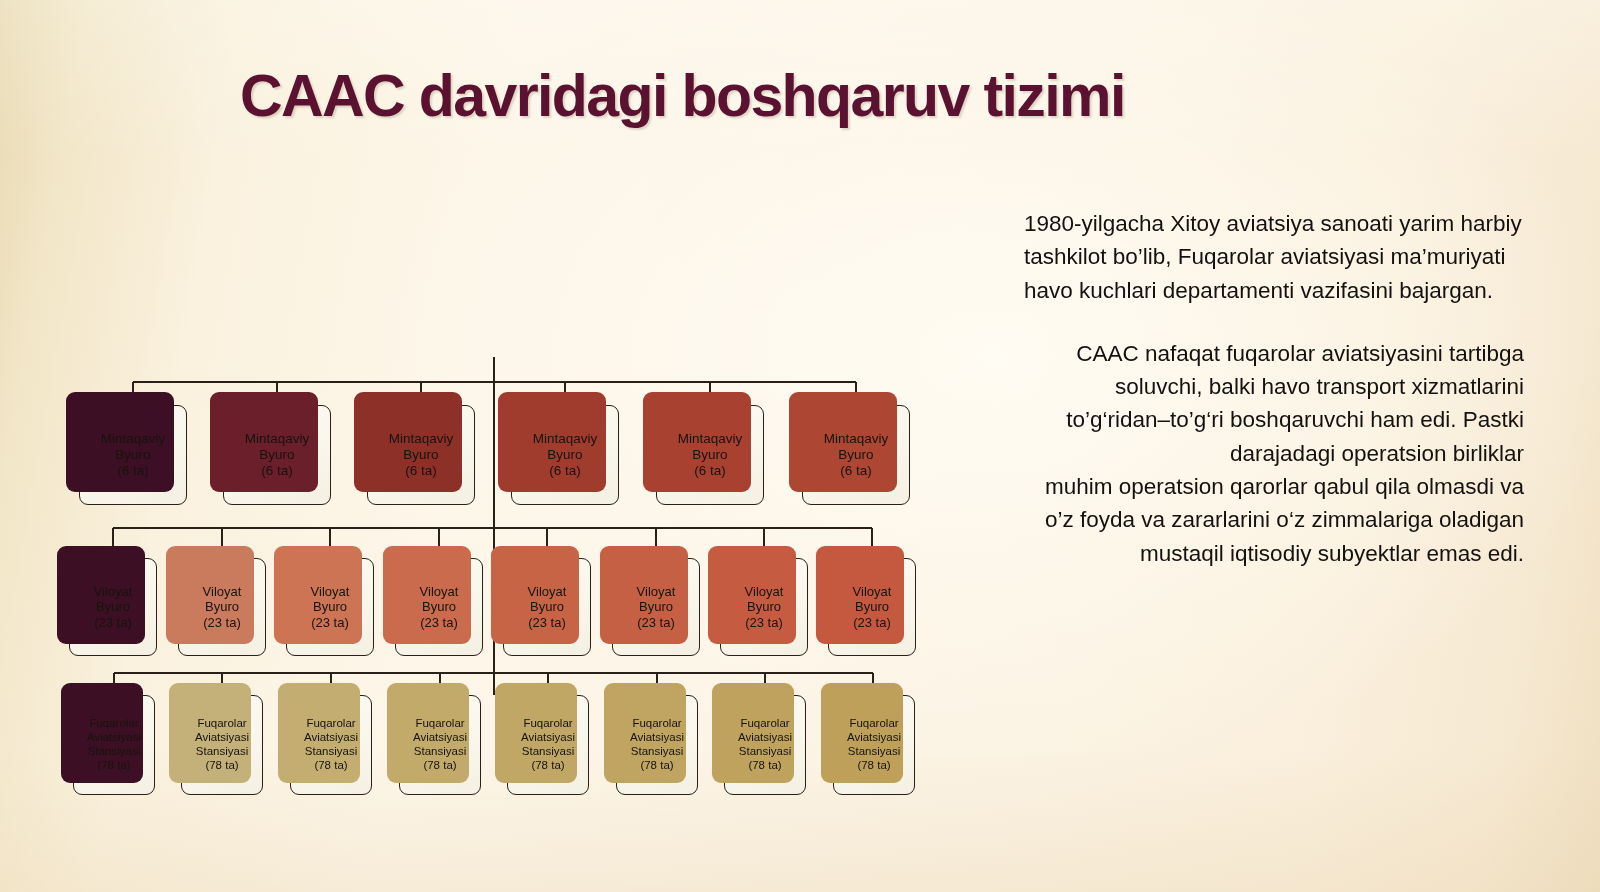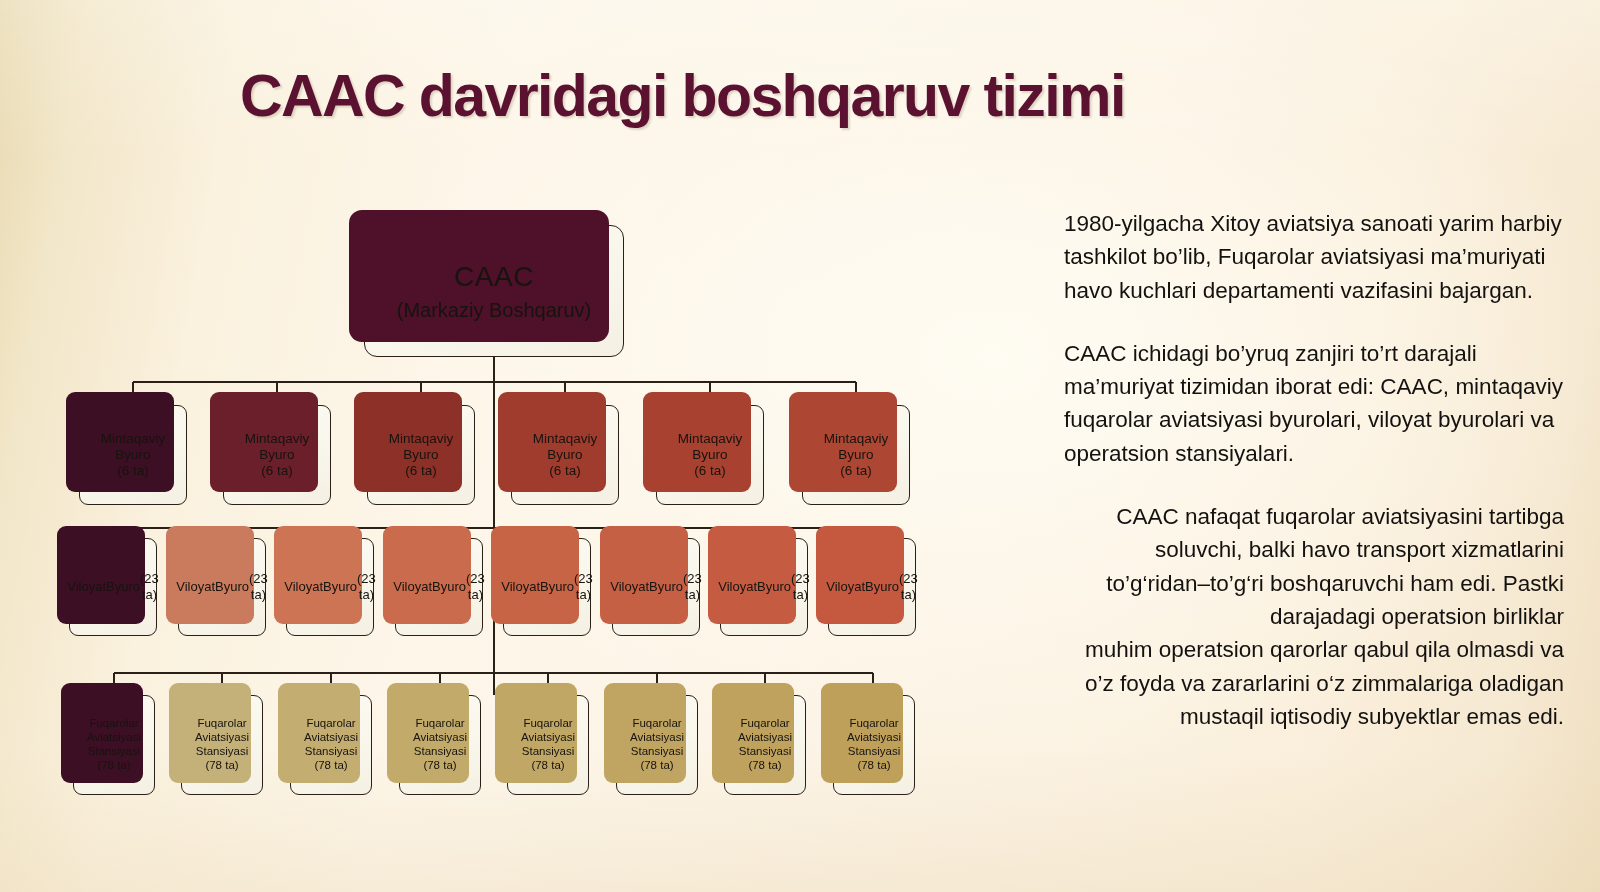--- a/index.html
+++ b/index.html
@@ -131,21 +131,22 @@
   }
   .node-l2 .shadowcard {
     left: -14px; top: -14px;
     width: 108px; height: 100px;
   }
 
   
   .node-l3 {
     width: 88px;
     height: 98px;
-    top: 538px;
+    top: 558px;
+    flex-direction: column;
     font-size: 13px;
     text-align: center;
   }
   .node-l3 .shadowcard {
     left: -13px; top: -13px;
     width: 88px; height: 98px;
   }
 
   
   .node-l4 {
@@ -158,21 +159,21 @@
   .node-l4 .shadowcard {
     left: -13px; top: -13px;
     width: 82px; height: 100px;
   }
 
   .node-line { display: block; }
 
   
   .text-col {
     position: absolute;
-    left: 1064px;
+    left: 1024px;
     top: 207px;
     width: 500px;
   }
   .para {
     font-size: 22.5px;
     line-height: 1.48;
     color: #141210;
     margin-bottom: 30px;
     white-space: pre-line;
   }
@@ -217,25 +218,20 @@
         <line x1="222" y1="673" x2="222" y2="695"></line>
         <line x1="331" y1="673" x2="331" y2="695"></line>
         <line x1="440" y1="673" x2="440" y2="695"></line>
         <line x1="548" y1="673" x2="548" y2="695"></line>
         <line x1="657" y1="673" x2="657" y2="695"></line>
         <line x1="765" y1="673" x2="765" y2="695"></line>
         <line x1="873" y1="673" x2="873" y2="695"></line>
       </g>
     </svg>
 
-    <div class="node node-root">
-      <div class="shadowcard" style="background: rgb(78, 17, 41);"></div>
-      <span class="root-title node-line">CAAC</span>
-      <span class="root-sub node-line">(Markaziy Boshqaruv)</span>
-    </div>
 
     <div class="node node-l2" style="left:79px">
       <div class="shadowcard" style="background: rgb(61, 15, 36);"></div>
       <span class="node-line">Mintaqaviy</span>
       <span class="node-line">Byuro</span>
       <span class="node-line">(6 ta)</span>
     </div>
     <div class="node node-l2" style="left:223px">
       <div class="shadowcard" style="background: rgb(107, 31, 42);"></div>
       <span class="node-line">Mintaqaviy</span>
@@ -370,18 +366,17 @@
       <span class="node-line">Fuqarolar</span>
       <span class="node-line">Aviatsiyasi</span>
       <span class="node-line">Stansiyasi</span>
       <span class="node-line">(78 ta)</span>
     </div>
 
   </div>
 
   <div class="text-col">
     <p class="para">1980-yilgacha Xitoy aviatsiya sanoati yarim harbiy tashkilot bo’lib, Fuqarolar aviatsiyasi ma’muriyati havo kuchlari departamenti vazifasini bajargan.</p>
-    <p class="para">CAAC ichidagi bo’yruq zanjiri to’rt darajali ma’muriyat tizimidan iborat edi: CAAC, mintaqaviy fuqarolar aviatsiyasi byurolari, viloyat byurolari va operatsion stansiyalari.</p>
     <p class="para">CAAC nafaqat fuqarolar aviatsiyasini tartibga soluvchi, balki havo transport xizmatlarini to’g‘ridan–to’g‘ri boshqaruvchi ham edi. Pastki darajadagi operatsion birliklar
 muhim operatsion qarorlar qabul qila olmasdi va o’z foyda va zararlarini o‘z zimmalariga oladigan mustaqil iqtisodiy subyektlar emas edi.</p>
   </div>
 
 </div>
 
 </body></html>

